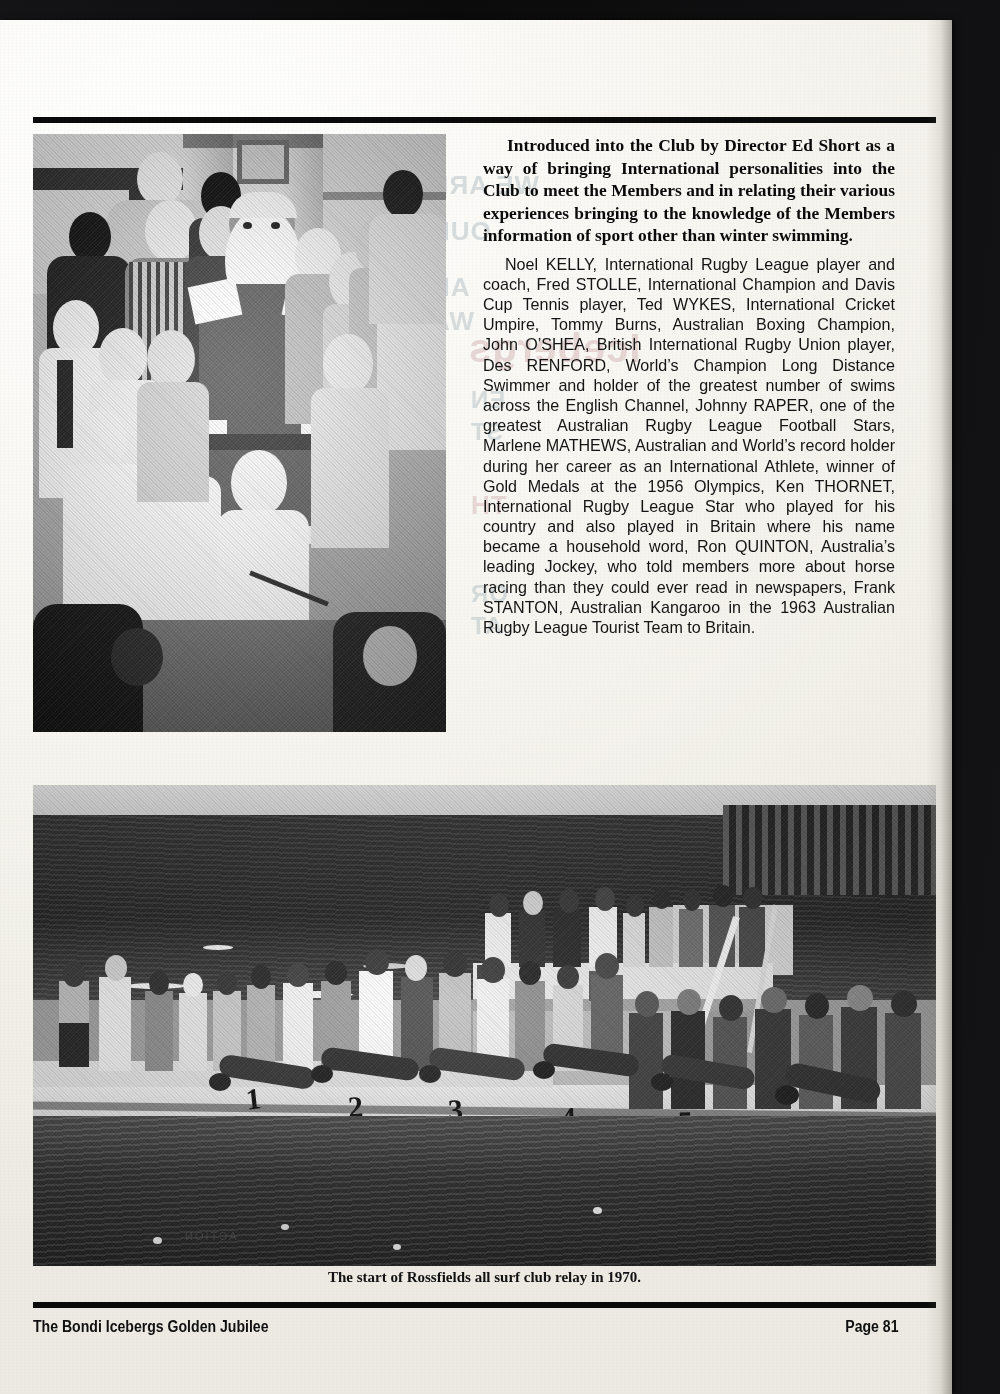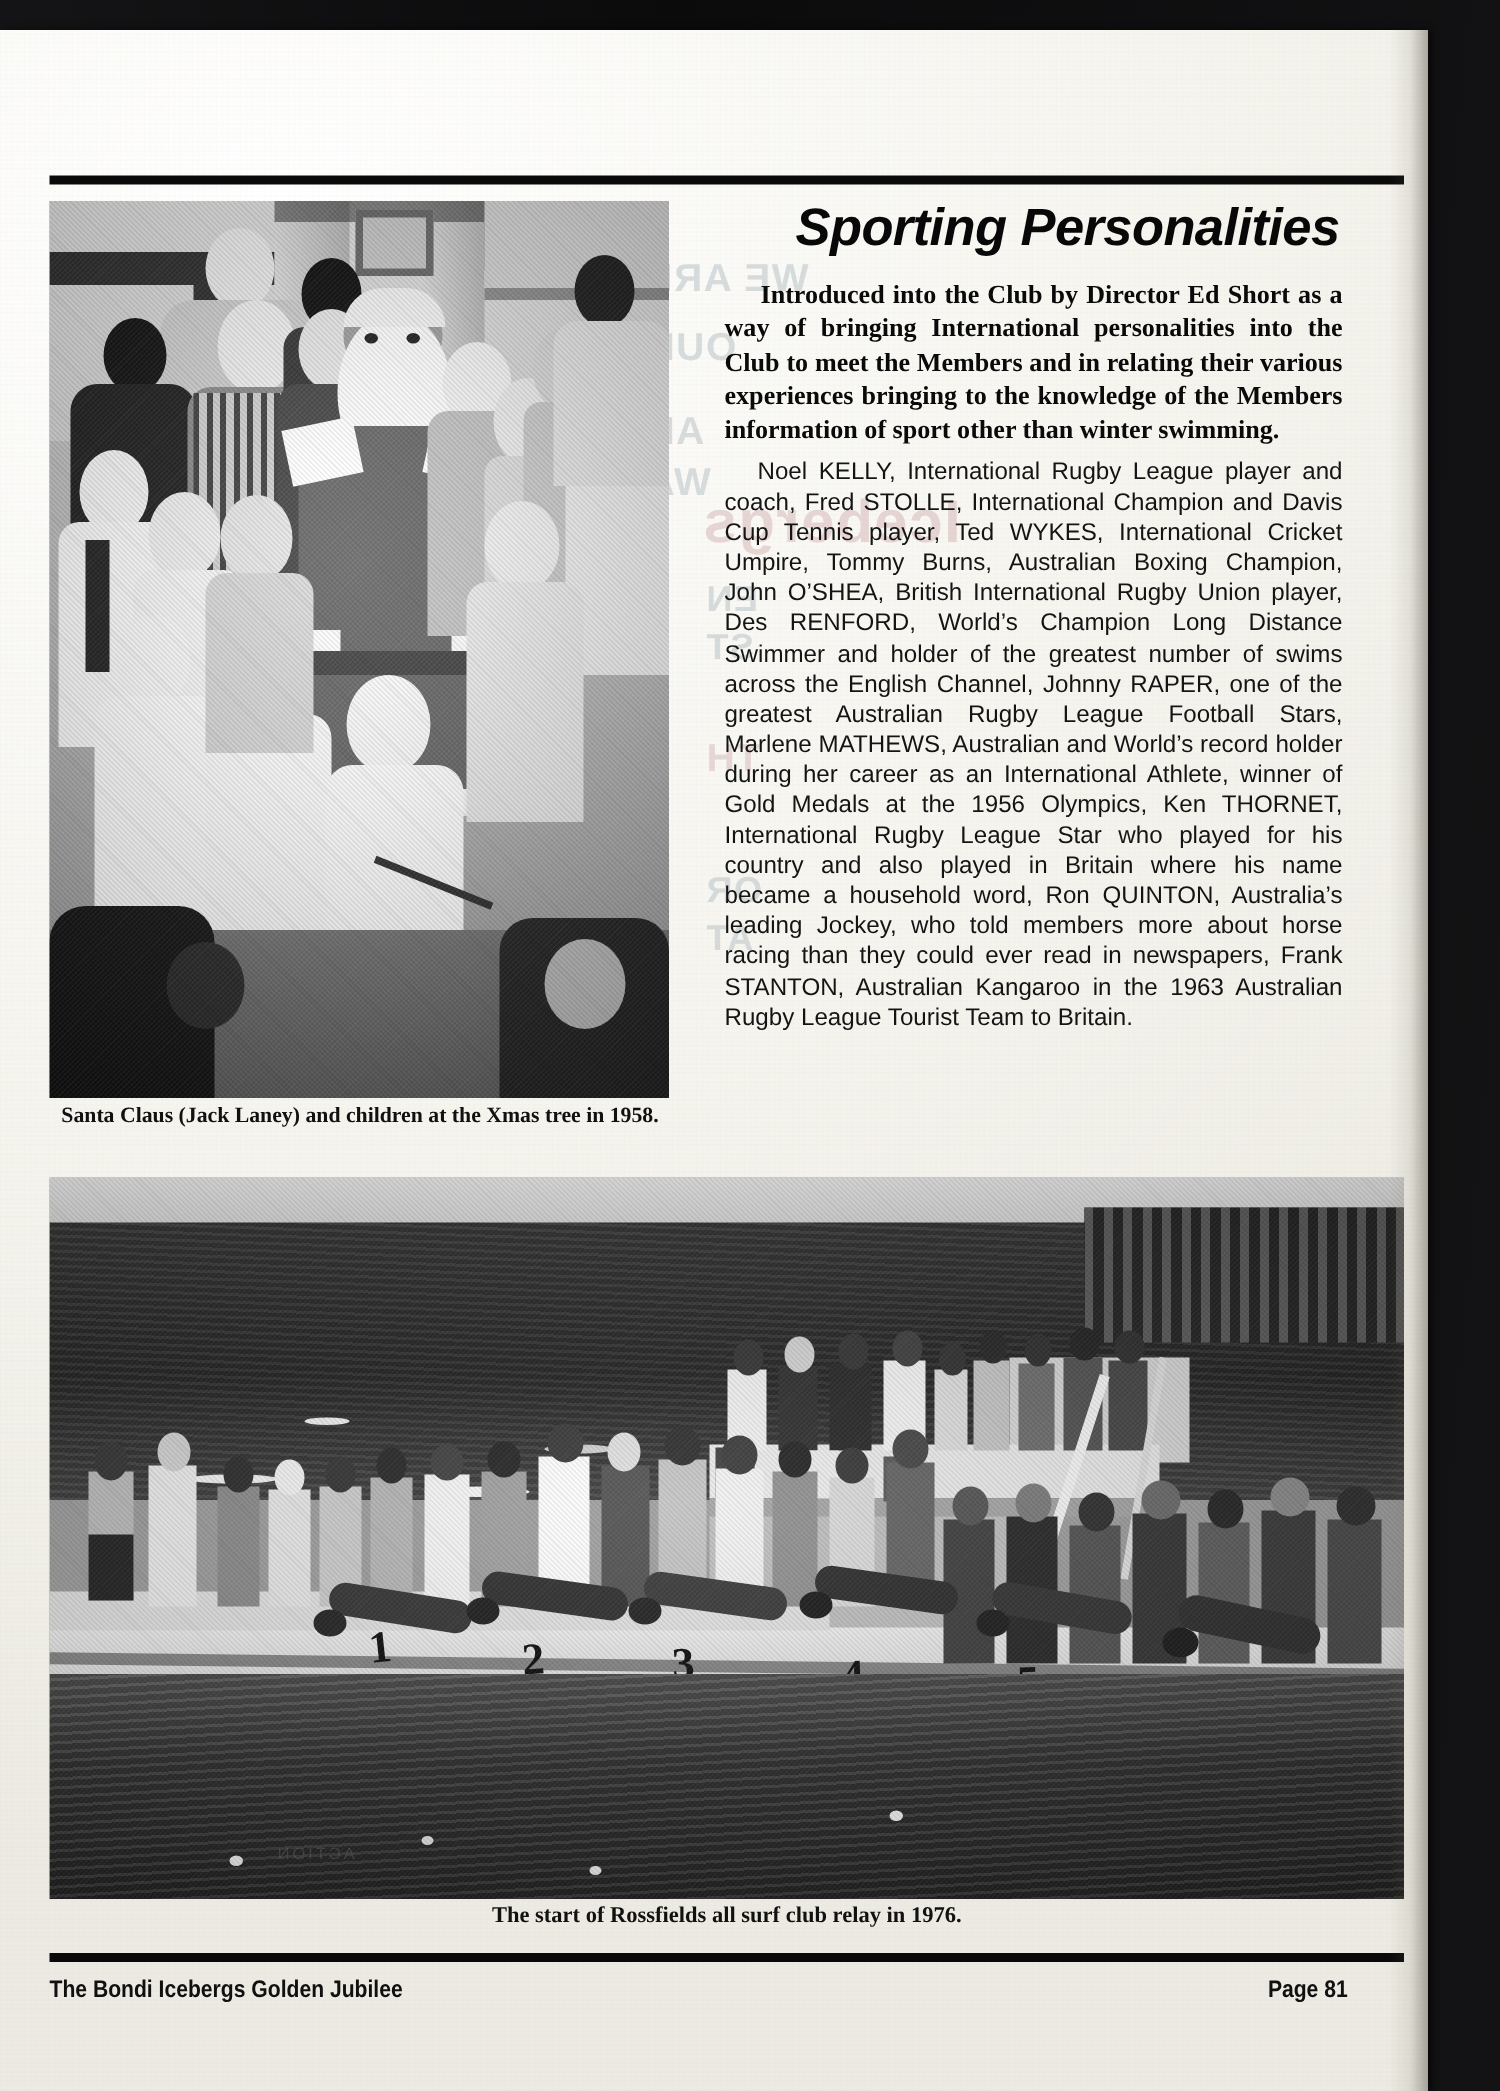--- a/index.html
+++ b/index.html
@@ -317,24 +317,22 @@
     <div class="blob" style="left:330px;top:492px;width:54px;height:60px;background:#b9b7af;"></div>
 
     <div style="position:absolute;inset:0;pointer-events:none;opacity:.33;
       background-image:
         repeating-linear-gradient(45deg, rgba(0,0,0,.22) 0 1px, rgba(255,255,255,0) 1px 2.4px),
         repeating-linear-gradient(-45deg, rgba(255,255,255,.16) 0 1px, rgba(0,0,0,0) 1px 2.4px);"></div>
     <div style="position:absolute;inset:0;pointer-events:none;
       background:radial-gradient(110% 90% at 50% 40%, rgba(255,255,255,.10), rgba(0,0,0,.28));"></div>
   </div>
 
-  <div class="cap1">Santa Claus (Jack Laney) and children at the Xmas tree in 1958.</div>
 
   <div class="col-right">
-    <h1 class="headline">Sporting Personalities</h1>
     <p class="lede">Introduced into the Club by Director Ed Short as a way of bringing International personalities into the Club to meet the Members and in relating their various experiences bringing to the knowledge of the Members information of sport other than winter swimming.</p>
     <p class="body-p">Noel KELLY, International Rugby League player and coach, Fred STOLLE, International Champion and Davis Cup Tennis player, Ted WYKES, International Cricket Umpire, Tommy Burns, Australian Boxing Champion, John O’SHEA, British International Rugby Union player, Des RENFORD, World’s Champion Long Distance Swimmer and holder of the greatest number of swims across the English Channel, Johnny RAPER, one of the greatest Australian Rugby League Football Stars, Marlene MATHEWS, Australian and World’s record holder during her career as an International Athlete, winner of Gold Medals at the 1956 Olympics, Ken THORNET, International Rugby League Star who played for his country and also played in Britain where his name became a household word, Ron QUINTON, Australia’s leading Jockey, who told members more about horse racing than they could ever read in newspapers, Frank STANTON, Australian Kangaroo in the 1963 Australian Rugby League Tourist Team to Britain.</p>
   </div>
 
   <div class="photo2" role="img">
     <div class="p2sky"></div>
     <div class="p2sea"></div>
 
     <div style="position:absolute;left:0;top:30px;width:100%;height:185px;opacity:.5;
       background:repeating-linear-gradient(2deg, rgba(255,255,255,.10) 0 2px, rgba(0,0,0,.16) 2px 5px);"></div>
@@ -465,20 +463,20 @@
       transform:scaleX(-1);">ACTION</div>
 
     <div style="position:absolute;inset:0;pointer-events:none;opacity:.30;
       background-image:
         repeating-linear-gradient(45deg, rgba(0,0,0,.20) 0 1px, rgba(255,255,255,0) 1px 2.4px),
         repeating-linear-gradient(-45deg, rgba(255,255,255,.14) 0 1px, rgba(0,0,0,0) 1px 2.4px);"></div>
     <div style="position:absolute;inset:0;pointer-events:none;
       background:radial-gradient(120% 100% at 45% 45%, rgba(255,255,255,.08), rgba(0,0,0,.24));"></div>
   </div>
 
-  <div class="cap2">The start of Rossfields all surf club relay in 1976.</div>
+  <div class="cap2">The start of Rossfields all surf club relay in 1970.</div>
 
   <div class="rule-bottom"></div>
 
   <div class="footer-left">The Bondi Icebergs Golden Jubilee</div>
   <div class="footer-right">Page 81</div>
 
 </div>
 
 </body></html>

